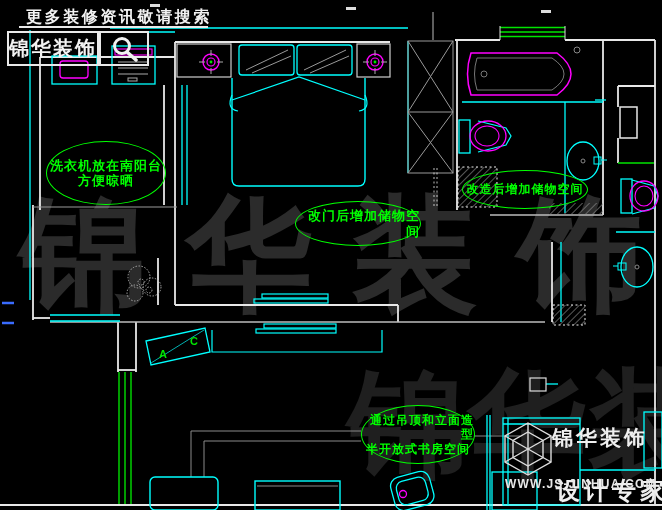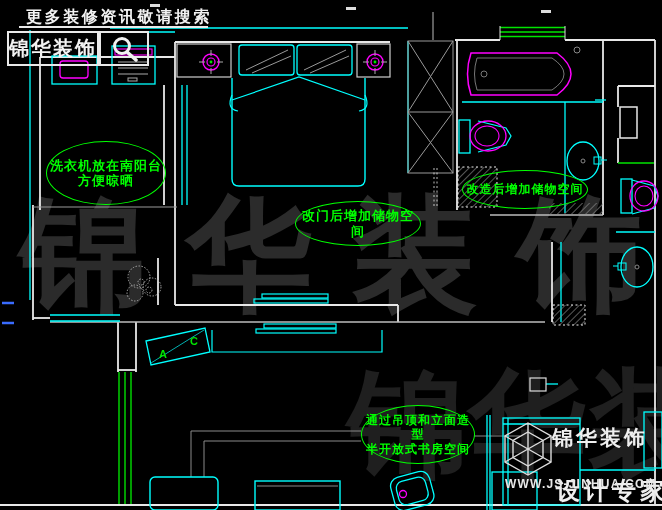--- a/index.html
+++ b/index.html
@@ -9,21 +9,21 @@
   
   .wm{position:absolute;font-family:"DejaVu Serif",serif;font-weight:700;white-space:nowrap;
       pointer-events:none;z-index:1;}
   #wm1{left:20px;top:172px;font-size:126px;letter-spacing:40px;color:#2b2b2b;}
   #wm2{left:348px;top:346px;font-size:118px;letter-spacing:2px;color:#1f1f1f;}
   
   #plan{position:absolute;left:0;top:0;z-index:2;}
   
   .ann{position:absolute;z-index:3;border:1.5px solid #00ff00;border-radius:50%;
        display:flex;flex-direction:column;align-items:center;justify-content:center;
-       color:#00ff00;font-weight:bold;text-align:center;line-height:1.18;
+       color:#00ff00;font-weight:bold;text-align:right;line-height:1.18;
        letter-spacing:1px;}
   
   .hdr{z-index:4;color:#f2f2f2;}
   #tagline{left:20px;top:7px;font-size:16px;font-weight:bold;letter-spacing:2.6px;white-space:nowrap;margin-left:6px;}
   #tagline-line{left:19px;top:26px;width:189px;height:2px;background:#e9e9e9;}
   #brandbox{left:7px;top:31px;width:88px;height:31px;border:2px solid #e9e9e9;
             display:flex;align-items:center;justify-content:center;
             font-size:20px;font-weight:bold;letter-spacing:2px;}
   #searchbox{left:99px;top:31px;width:46px;height:31px;border:2px solid #e9e9e9;
              display:flex;align-items:center;justify-content:center;cursor:pointer;}

